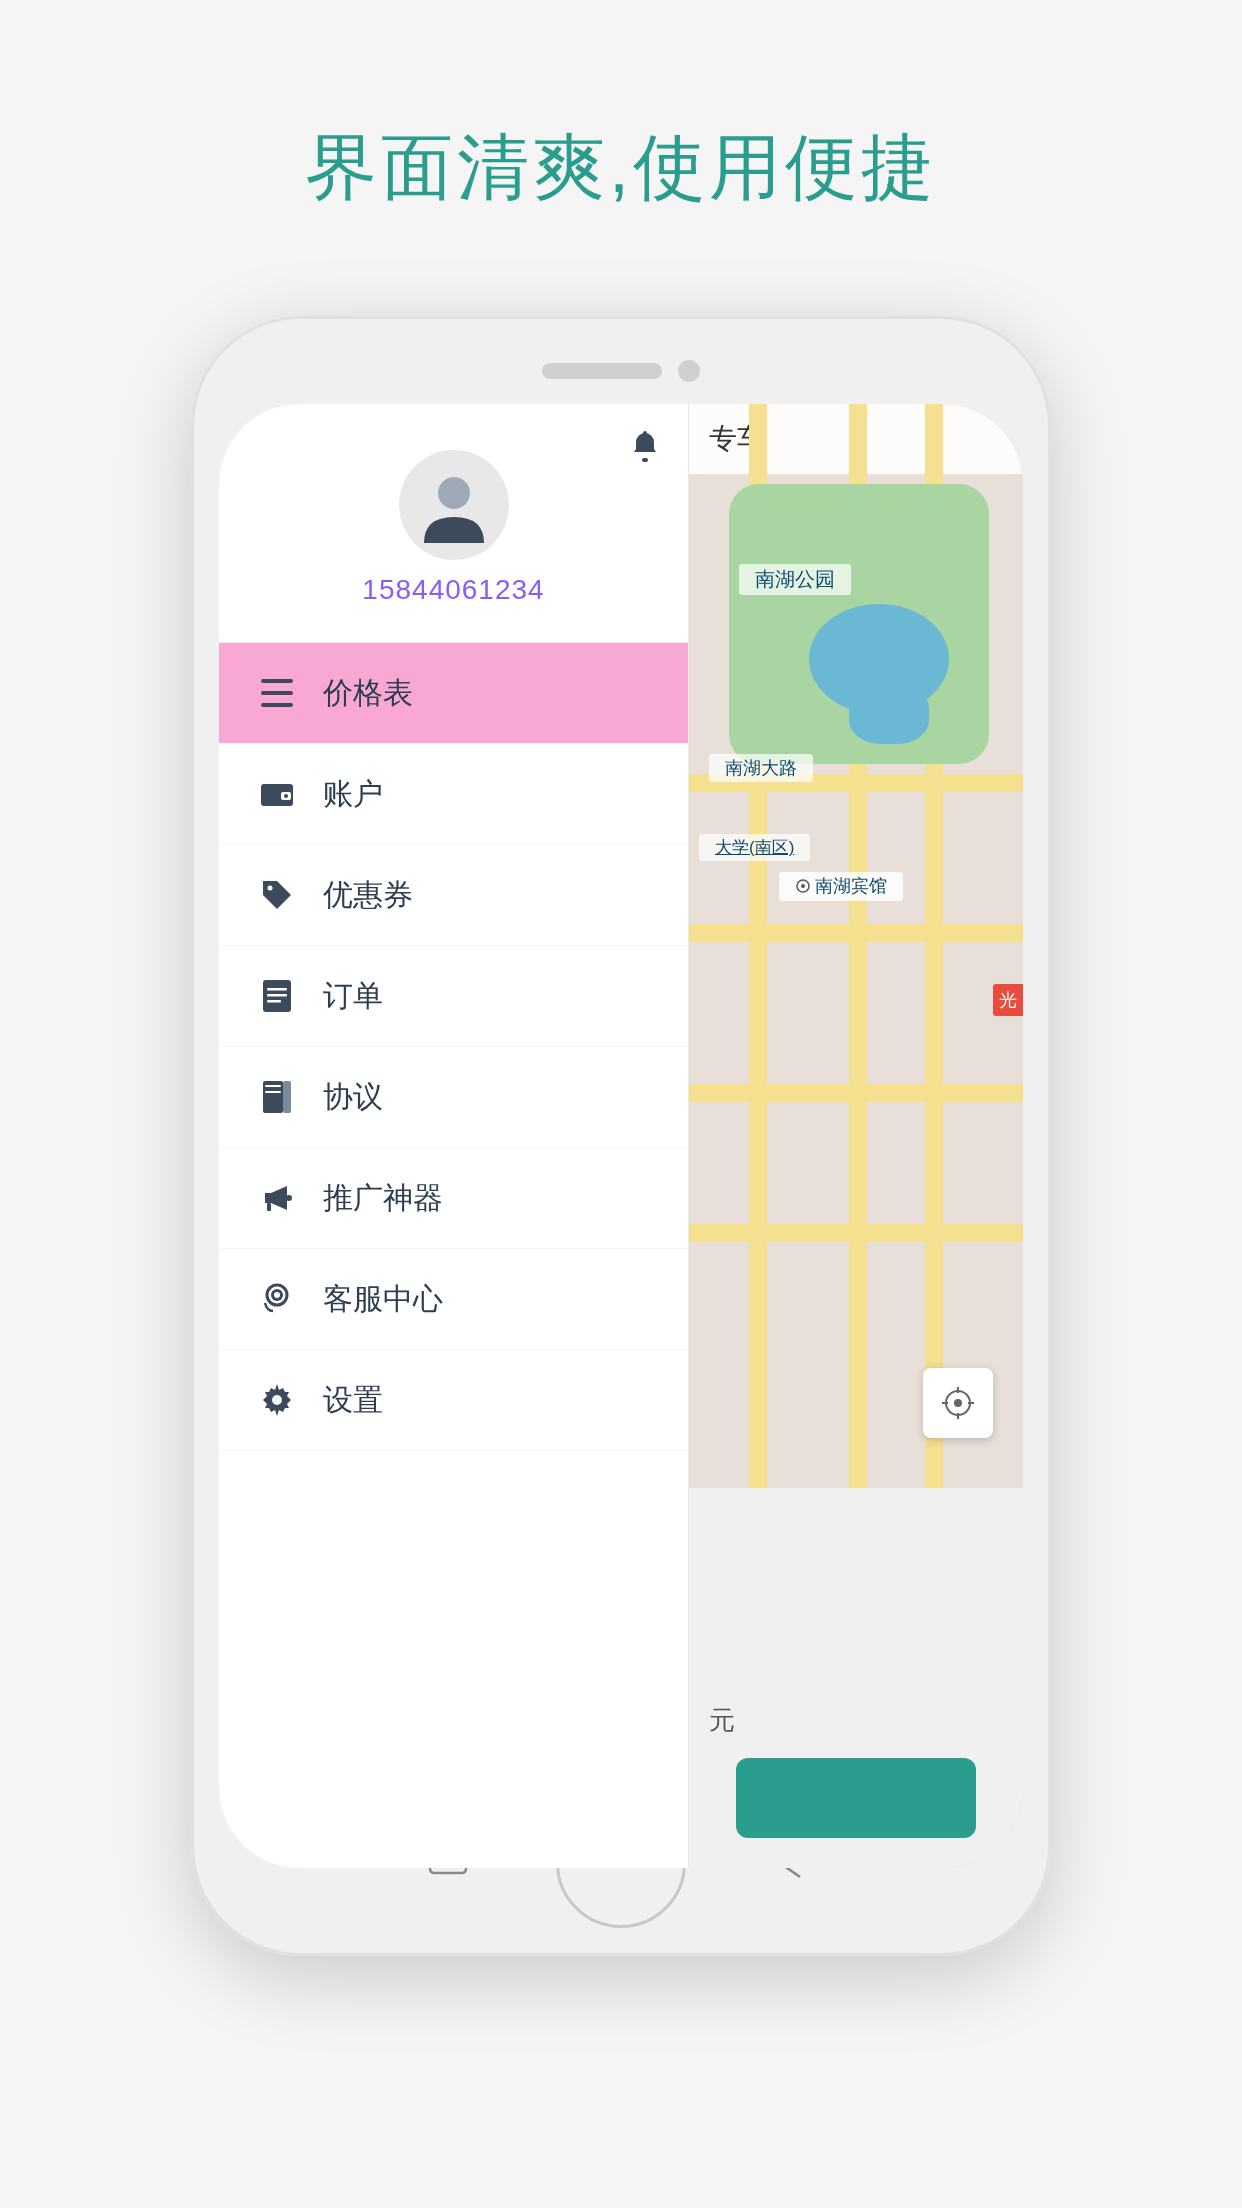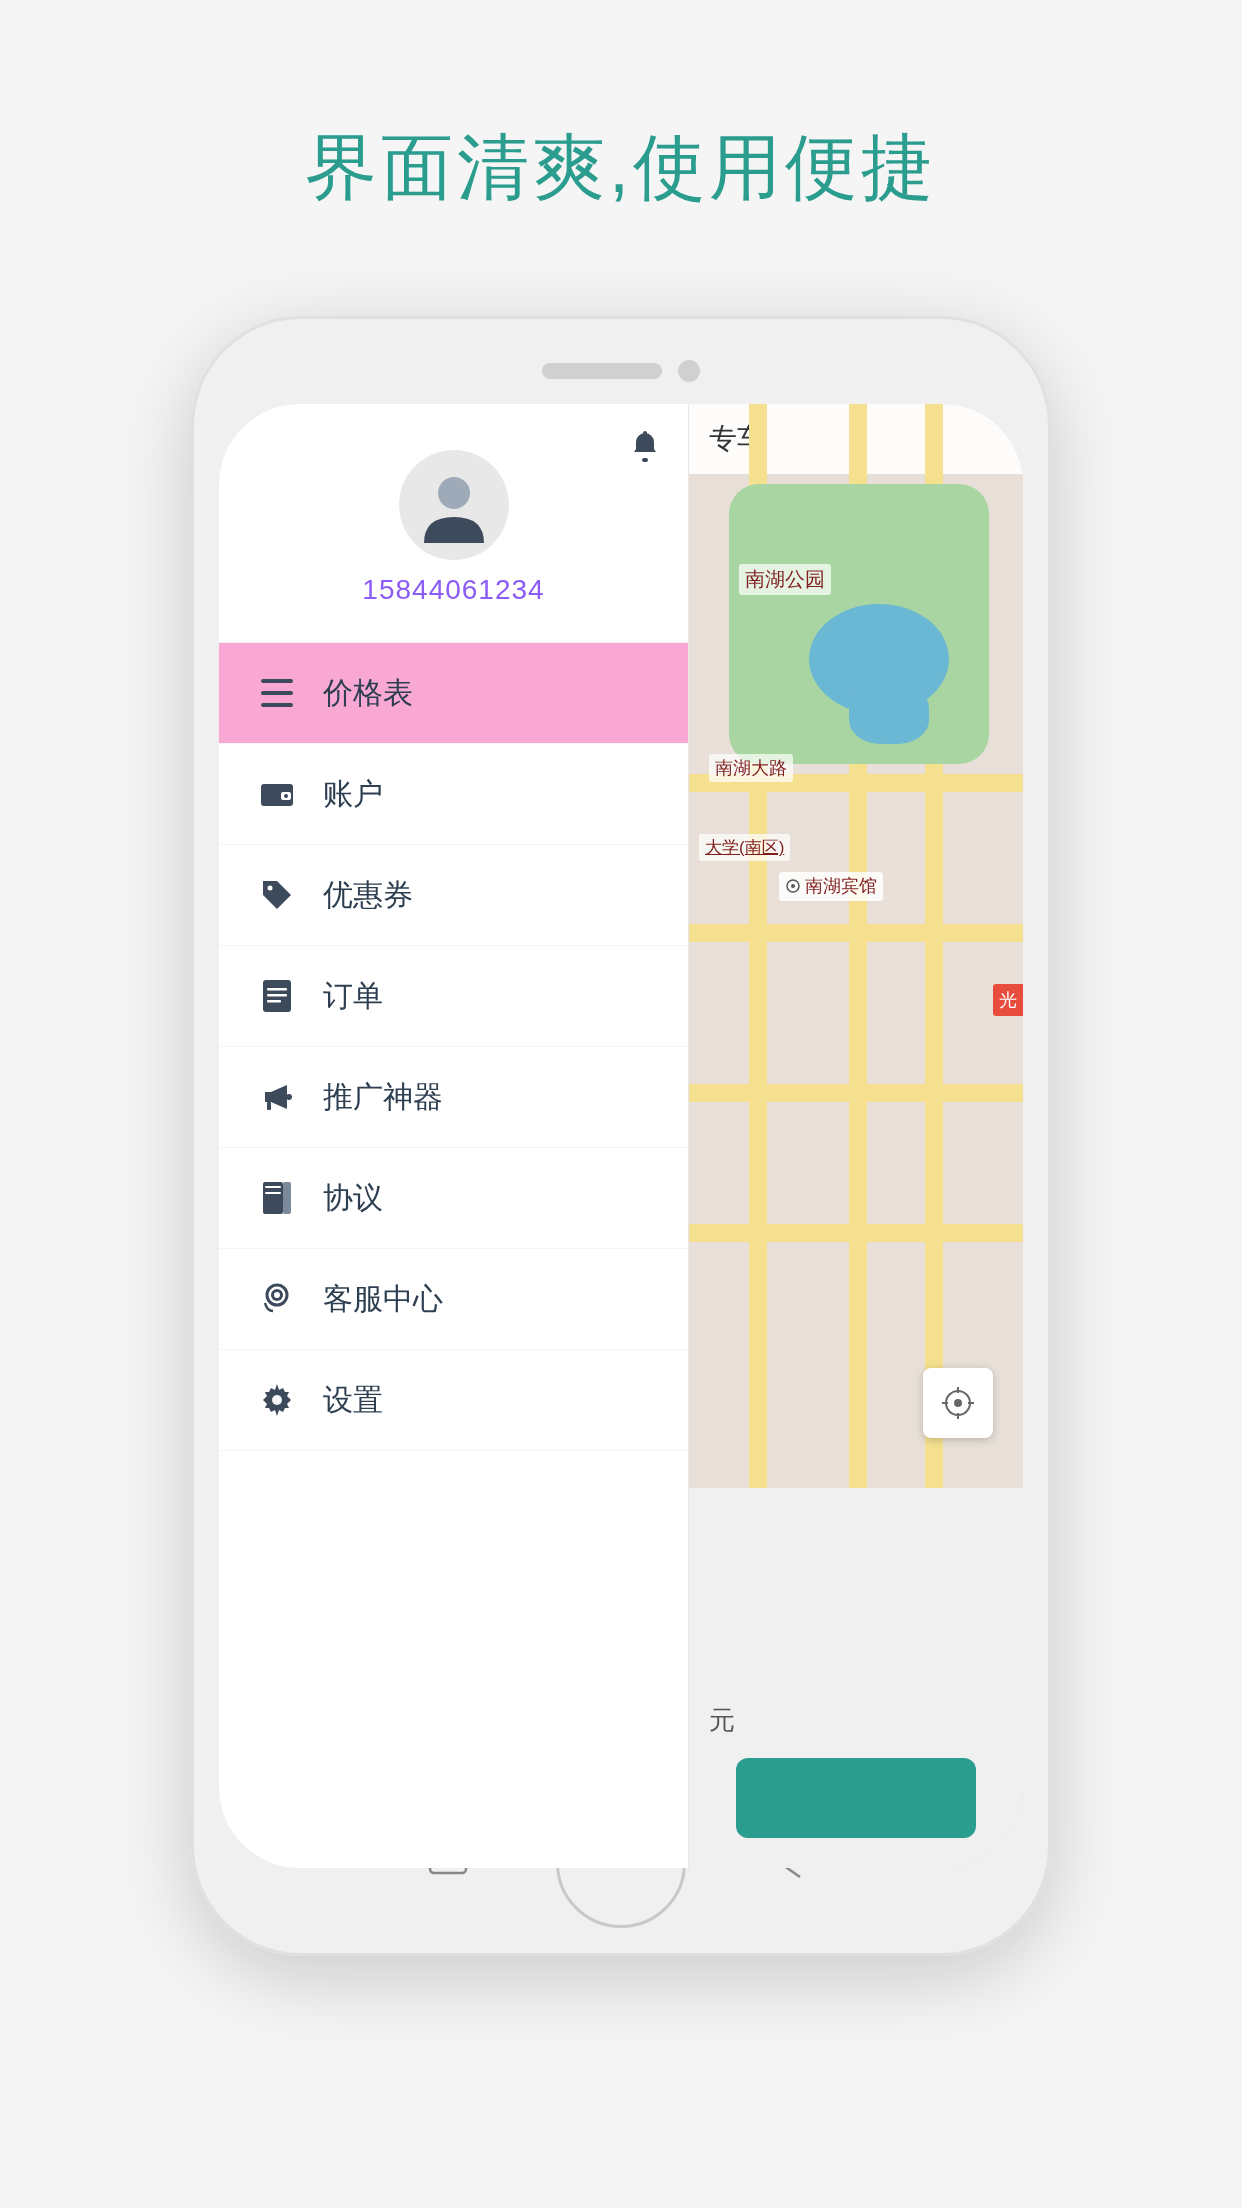--- a/index.html
+++ b/index.html
@@ -277,23 +277,23 @@
     .map-road3 { top: 680px; }
     .map-road4 { top: 820px; }
 
     .map-road-v1 { left: 60px; }
     .map-road-v2 { left: 160px; }
     .map-road-v3 { right: 80px; }
 
     .map-label {
       position: absolute;
       font-size: 20px;
-      color: #7f1d1d;
+      color: #0c4a6e;
       background: rgba(255,255,255,0.7);
-      padding: 2px 6px;
+      padding: 2px 16px;
       border-radius: 3px;
     }
 
     .map-label-park { top: 160px; left: 50px; }
     .map-label-road { top: 350px; left: 30px; }
 
     .map-location-btn {
       position: absolute;
       width: 70px;
       height: 70px;
@@ -463,39 +463,39 @@
                   <rect x="8" y="16" width="20" height="2.5" rx="1" fill="#fff"></rect>
                   <rect x="8" y="22" width="14" height="2.5" rx="1" fill="#fff"></rect>
                 </svg>
               </div>
               <span class="menu-label">订单</span>
             </div>
 
             <div class="menu-item">
               <div class="menu-icon">
                 <svg viewBox="0 0 36 36">
+                  <rect x="4" y="2" width="20" height="32" rx="2" fill="#3d4a5c"></rect>
+                  <rect x="6" y="6" width="16" height="2" rx="1" fill="#fff"></rect>
+                  <rect x="6" y="12" width="16" height="2" rx="1" fill="#fff"></rect>
+                  <rect x="24" y="2" width="8" height="32" rx="2" fill="#7a8a9a"></rect>
+                </svg>
+              </div>
+              <span class="menu-label">协议</span>
+            </div>
+
+            <div class="menu-item">
+              <div class="menu-icon">
+                <svg viewBox="0 0 36 36">
                   <path d="M6 13h6v10H6z" fill="#3d4a5c"></path>
                   <path d="M12 13 L28 6 L28 30 L12 23z" fill="#3d4a5c"></path>
                   <rect x="8" y="23" width="4" height="8" rx="1" fill="#3d4a5c"></rect>
                   <circle cx="30" cy="18" r="3" fill="#3d4a5c"></circle>
                 </svg>
               </div>
               <span class="menu-label">推广神器</span>
-            </div>
-
-            <div class="menu-item">
-              <div class="menu-icon">
-                <svg viewBox="0 0 36 36">
-                  <rect x="4" y="2" width="20" height="32" rx="2" fill="#3d4a5c"></rect>
-                  <rect x="6" y="6" width="16" height="2" rx="1" fill="#fff"></rect>
-                  <rect x="6" y="12" width="16" height="2" rx="1" fill="#fff"></rect>
-                  <rect x="24" y="2" width="8" height="32" rx="2" fill="#7a8a9a"></rect>
-                </svg>
-              </div>
-              <span class="menu-label">协议</span>
             </div>
 
             <div class="menu-item">
               <div class="menu-icon">
                 <svg viewBox="0 0 36 36">
                   <circle cx="18" cy="14" r="10" fill="none" stroke="#3d4a5c" stroke-width="3"></circle>
                   <circle cx="18" cy="14" r="6" fill="#3d4a5c"></circle>
                   <circle cx="18" cy="14" r="3" fill="#fff"></circle>
                   <path d="M6 22 Q8 30 14 30" stroke="#3d4a5c" stroke-width="2.5" fill="none"></path>
                 </svg>

